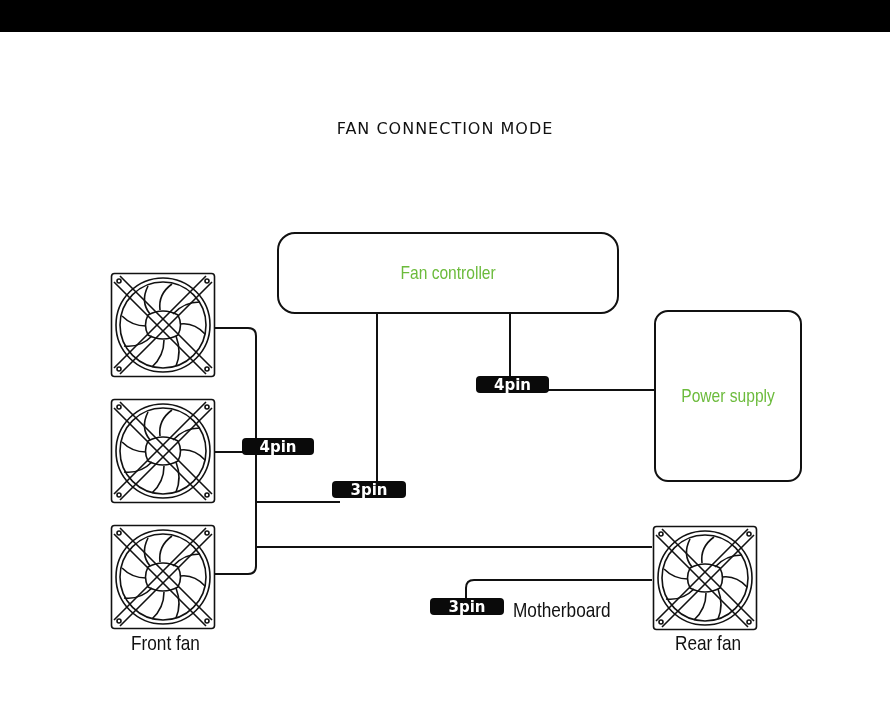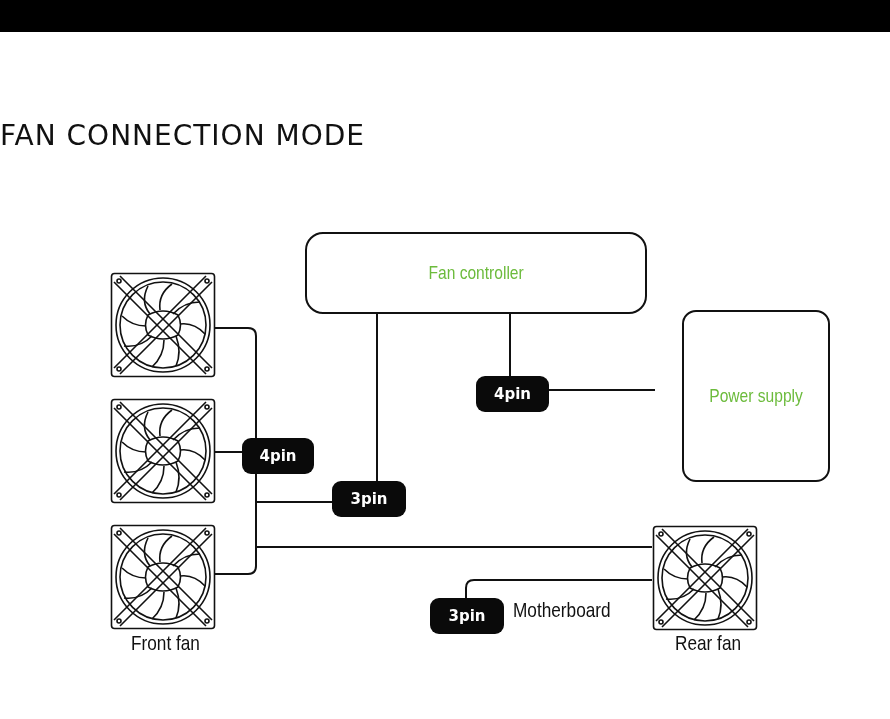--- a/index.html
+++ b/index.html
@@ -1,22 +1,22 @@
 <!DOCTYPE html>
 <html><head>
   <meta charset="utf-8">
   <style>
     html, body { margin: 0; padding: 0; background: #ffffff; }
     body { width: 890px; height: 719px; position: relative; overflow: hidden; font-family: "DejaVu Sans", sans-serif; }
     .topbar { position: absolute; left: 0; top: 0; width: 890px; height: 32px; background: #000000; }
-    .title { position: absolute; left: 0; top: 119px; width: 890px; font-family: "DejaVu Sans", sans-serif; font-size: 28px; letter-spacing: 1px; color: #111111; font-weight: normal; }
+    .title { position: absolute; left: 0; top: 119px; width: 890px; text-align: center; font-family: "DejaVu Sans", sans-serif; font-size: 16px; letter-spacing: 1px; color: #111111; font-weight: normal; }
     svg.diagram { position: absolute; left: 0; top: 0; }
-    .box { position: absolute; border: 2px solid #111; border-radius: 18px; box-sizing: border-box; display: flex; align-items: center; justify-content: center; background: #fff; margin-left: 28px; }
+    .box { position: absolute; border: 2px solid #111; border-radius: 18px; box-sizing: border-box; display: flex; align-items: center; justify-content: center; background: #fff; }
     .box-label { font-family: "Liberation Sans", sans-serif; font-size: 19px; transform: scaleX(0.82); }
-    .pin { position: absolute; background: #0a0a0a; color: #fff; border-radius: 9px; font-family: "DejaVu Sans", sans-serif; font-weight: bold; font-size: 15px; display: flex; align-items: center; justify-content: center; height: 36px; box-sizing: border-box; }
+    .pin { position: absolute; background: #0a0a0a; color: #fff; border-radius: 4px; font-family: "DejaVu Sans", sans-serif; font-weight: bold; font-size: 15px; display: flex; align-items: center; justify-content: center; height: 17px; box-sizing: border-box; }
     .label { position: absolute; font-family: "Liberation Sans", sans-serif; font-size: 21px; color: #111; transform-origin: left center; transform: scaleX(0.82); white-space: nowrap; }
     .fan { position: absolute; width: 106px; height: 106px; }
   </style>
 </head>
 <body>
 
 <div class="topbar"></div>
 <div class="title">FAN CONNECTION MODE</div>
 
 <svg class="diagram" width="890" height="719">

